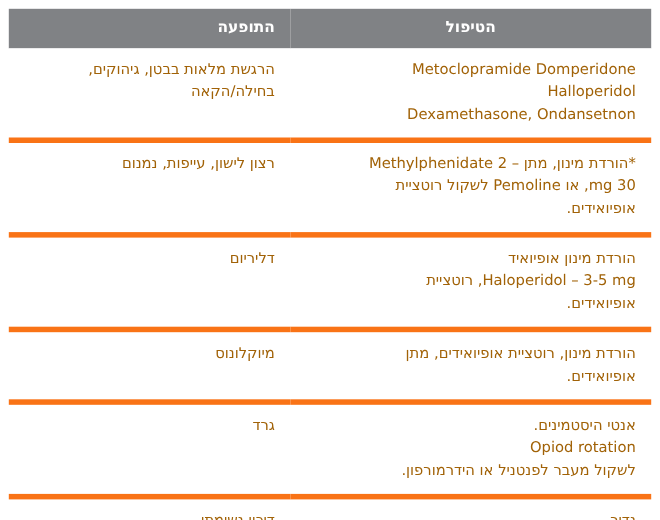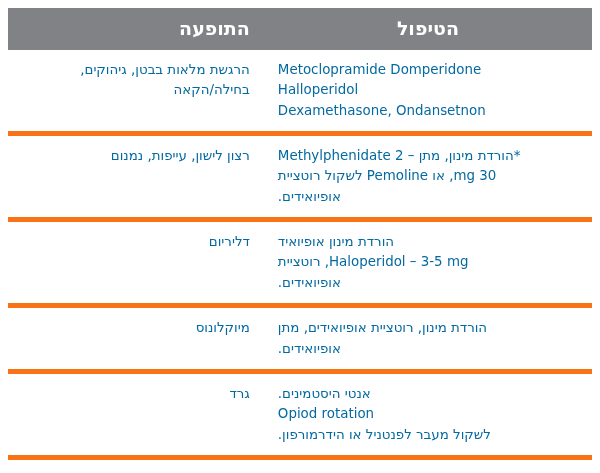--- a/index.html
+++ b/index.html
@@ -26,21 +26,21 @@
     border-collapse: collapse;
     table-layout: fixed;
   }
 
   
   thead tr.header-row {
     background: #808285;
   }
   thead th {
     color: #ffffff;
-    font-size: 19px;
+    font-size: 14px;
     font-weight: bold;
     padding: 9px 10px 10px 10px;
     border: 0;
     vertical-align: middle;
     line-height: 1.2;
   }
   th.col-treatment {
     width: 57%;
     text-align: center;
   }
@@ -55,25 +55,25 @@
     background: #ffffff;
   }
   tbody tr.data-row + tr.data-row td {
     border-top: 5px solid #f97316;
   }
   tbody td {
     font-size: 13.4px;
     line-height: 1.52;
     padding: 10px 8px 10px 8px;
     vertical-align: top;
-    color: #0369a1;
+    color: #a16207;
   }
   td.cell-treatment {
     width: 57%;
-    text-align: left;
+    text-align: right;
     direction: rtl;
     padding-right: 14px;
     padding-left: 14px;
   }
   td.cell-symptom {
     width: 43%;
     text-align: right;
     direction: rtl;
     padding-right: 14px;
   }

